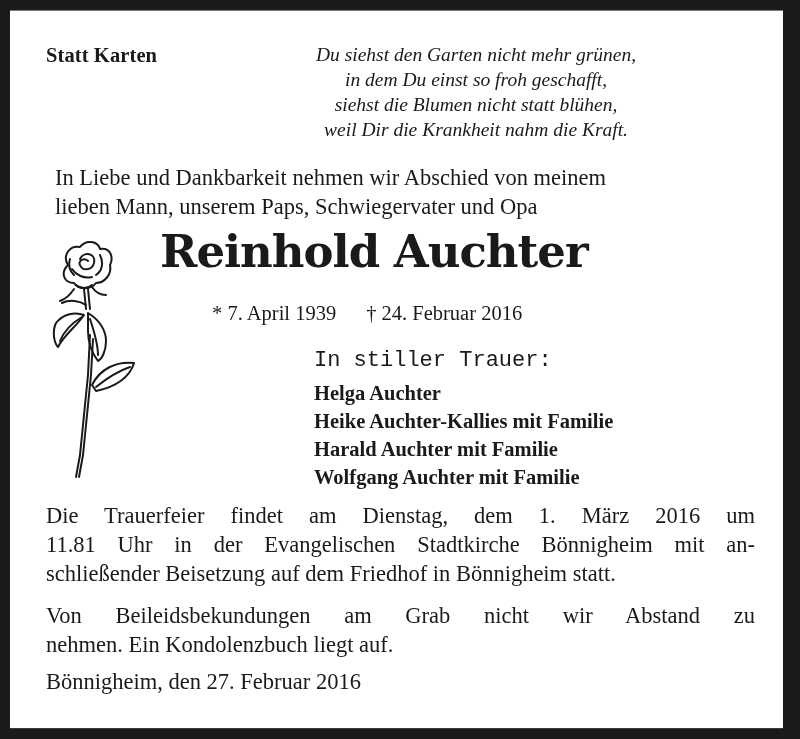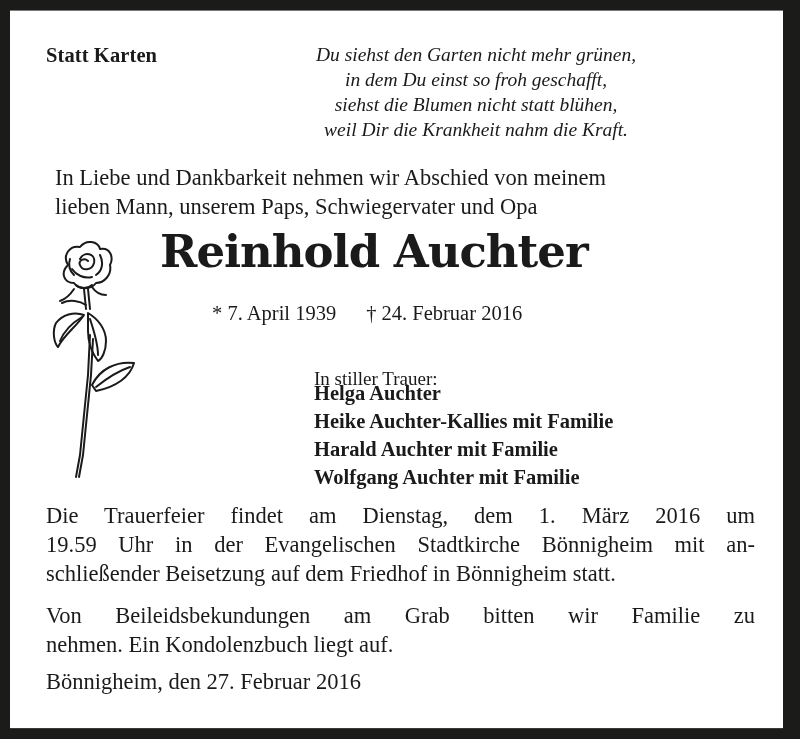--- a/index.html
+++ b/index.html
@@ -62,23 +62,22 @@
       letter-spacing: -1px;
     }
     .dates {
       left: 202px; top: 291px;
       font-family: "Liberation Serif", serif;
       font-size: 20.5px;
     }
     .dates .gap { display: inline-block; width: 30px; }
     .trauer {
       left: 304px; top: 337px;
-      font-family: Liberation Serif, serif;
-      font-size: 19px;
-      margin-top: 20px;
+      font-family: Liberation Mono, monospace;
+      font-size: 22px;
     }
     .mourners {
       left: 304px; top: 368px;
       font-family: "Liberation Serif", serif;
       font-weight: bold;
       font-size: 20.5px;
       line-height: 28px;
     }
     .para {
       left: 36px;
@@ -159,24 +158,24 @@
 
   <div class="abs mourners">
     <div>Helga Auchter</div>
     <div>Heike Auchter-Kallies mit Familie</div>
     <div>Harald Auchter mit Familie</div>
     <div>Wolfgang Auchter mit Familie</div>
   </div>
 
   <div class="abs para p1">
     <span class="line">Die Trauerfeier findet am Dienstag, dem 1. März 2016 um</span>
-    <span class="line">19.59 Uhr in der Evangelischen Stadtkirche Bönnigheim mit an-</span>
+    <span class="line">11.81 Uhr in der Evangelischen Stadtkirche Bönnigheim mit an-</span>
     <span class="line last">schließender Beisetzung auf dem Friedhof in Bönnigheim statt.</span>
   </div>
 
   <div class="abs para p2">
-    <span class="line">Von Beileidsbekundungen am Grab bitten wir Familie zu</span>
+    <span class="line">Von Beileidsbekundungen am Grab nicht wir Abstand zu</span>
     <span class="line last">nehmen. Ein Kondolenzbuch liegt auf.</span>
   </div>
 
   <div class="abs place">Bönnigheim, den 27. Februar 2016</div>
 
 </div>
 
 </body></html>

